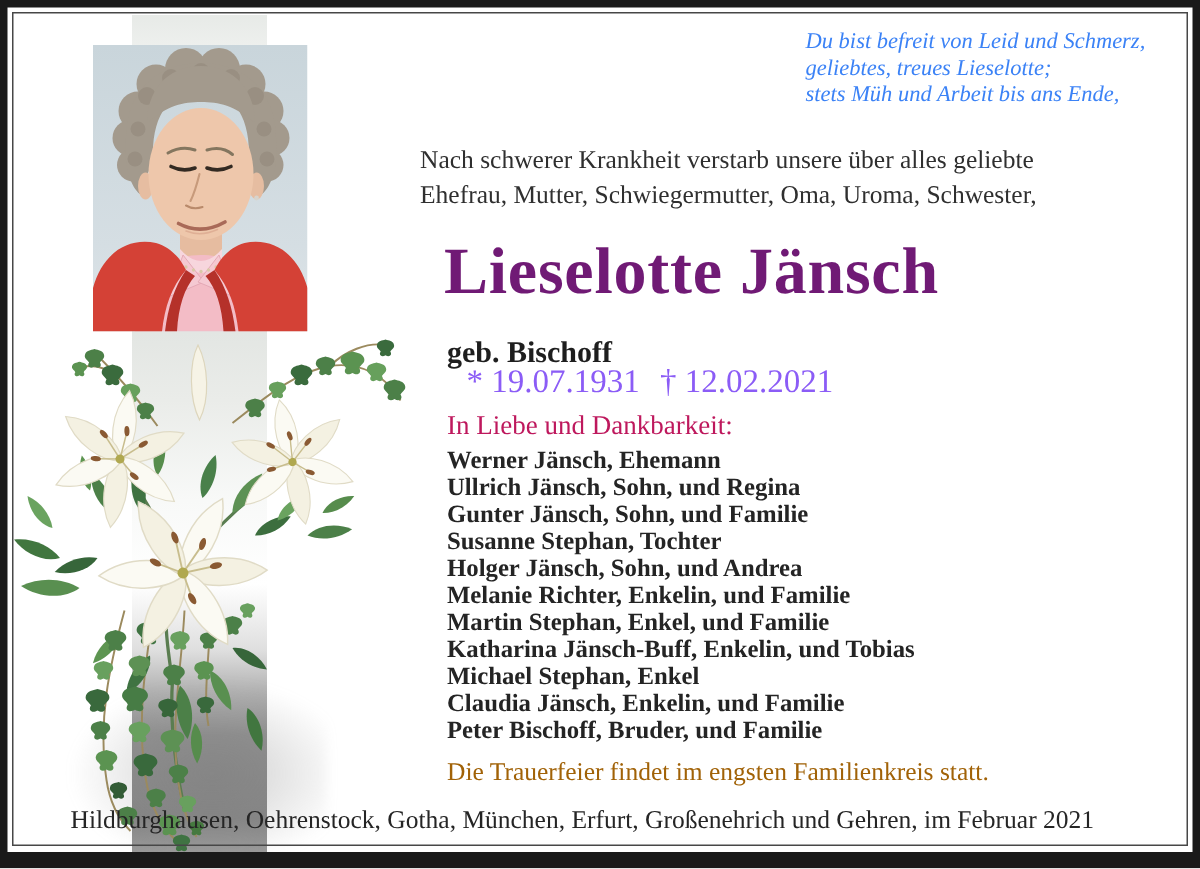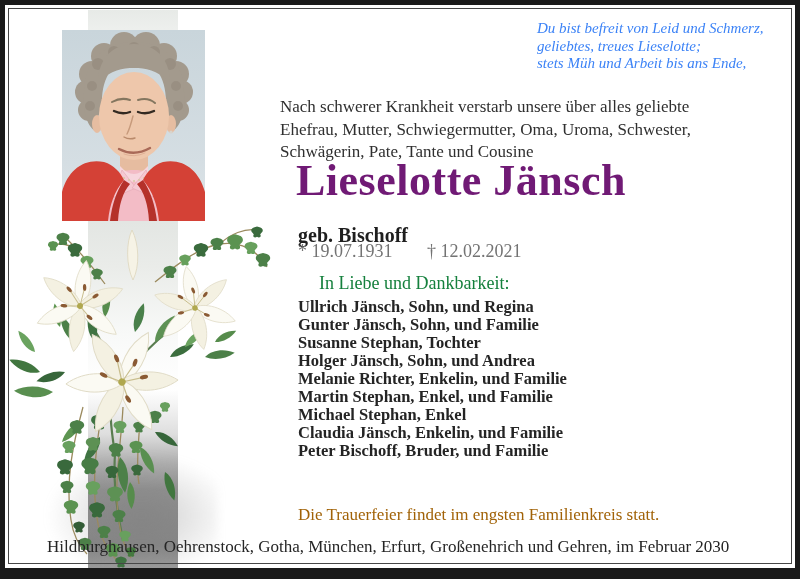--- a/index.html
+++ b/index.html
@@ -24,23 +24,23 @@
     filter:blur(4px);
   }
   .portrait{position:absolute;left:62px;top:30px;width:143px;height:191px;z-index:2;}
   .flowers{position:absolute;left:5px;top:222px;width:270px;height:350px;z-index:1;}
   
   .txt{position:absolute;z-index:3;color:#2e2e2e;}
   .poem{left:537px;top:20px;font-style:italic;font-size:15px;line-height:17.6px;color:#3b82f6;}
   .intro{left:280px;top:96px;font-size:17px;line-height:22.5px;color:#2f2f2f;}
   .name{left:296px;top:156px;font-size:44px;line-height:50px;font-weight:bold;color:#701a75;letter-spacing:0.5px;}
   .maiden{left:298px;top:212px;font-size:20px;font-weight:bold;color:#1e1e1e;margin-top:12px;}
-  .dates{left:298px;top:241px;font-size:18px;color:#737373;}
+  .dates{left:311px;top:241px;font-size:22px;color:#8b5cf6;}
   .dates .birth{display:inline-block;width:129px;}
-  .gratitude{left:298px;top:273px;font-size:18px;color:#15803d;margin-left:21px;}
+  .gratitude{left:298px;top:273px;font-size:18px;color:#be185d;}
   .mourners{left:298px;top:298px;font-size:16.5px;line-height:18px;font-weight:bold;color:#242424;}
   .funeral{left:298px;top:505px;font-size:17px;color:#a16207;}
   .footer-line{left:47px;top:537px;font-size:17px;color:#252525;}
   .footer-line .city{font-weight:normal;}
 </style>
 </head>
 <body>
 
 <div class="page">
 
@@ -269,43 +269,44 @@
 
   <div class="txt poem">
     <div>Du bist befreit von Leid und Schmerz,</div>
     <div>geliebtes, treues Lieselotte;</div>
     <div>stets Müh und Arbeit bis ans Ende,</div>
   </div>
 
   <div class="txt intro">
     <div>Nach schwerer Krankheit verstarb unsere über alles geliebte</div>
     <div>Ehefrau, Mutter, Schwiegermutter, Oma, Uroma, Schwester,</div>
-    <div>Schwägerin, Pate, Tante und Cousine</div>
   </div>
 
   <div class="txt name">Lieselotte Jänsch</div>
   <div class="txt maiden">geb. Bischoff</div>
   <div class="txt dates">
     <span class="birth">* 19.07.1931</span><span>† 12.02.2021</span>
   </div>
 
   <div class="txt gratitude">In Liebe und Dankbarkeit:</div>
   <div class="txt mourners">
+    <div>Werner Jänsch, Ehemann</div>
     <div>Ullrich Jänsch, Sohn, und Regina</div>
     <div>Gunter Jänsch, Sohn, und Familie</div>
     <div>Susanne Stephan, Tochter</div>
     <div>Holger Jänsch, Sohn, und Andrea</div>
     <div>Melanie Richter, Enkelin, und Familie</div>
     <div>Martin Stephan, Enkel, und Familie</div>
+    <div>Katharina Jänsch-Buff, Enkelin, und Tobias</div>
     <div>Michael Stephan, Enkel</div>
     <div>Claudia Jänsch, Enkelin, und Familie</div>
     <div>Peter Bischoff, Bruder, und Familie</div>
   </div>
 
   <div class="txt funeral">Die Trauerfeier findet im engsten Familienkreis statt.</div>
 
   <div class="txt footer-line">
-    <span class="city">Hildburghausen,</span><span> Oehrenstock, Gotha, München, Erfurt, Großenehrich und Gehren, im Februar 2030</span>
+    <span class="city">Hildburghausen,</span><span> Oehrenstock, Gotha, München, Erfurt, Großenehrich und Gehren, im Februar 2021</span>
   </div>
 
   <div class="frame-outer"></div>
   <div class="frame-inner"></div>
 </div>
 
 </body></html>

